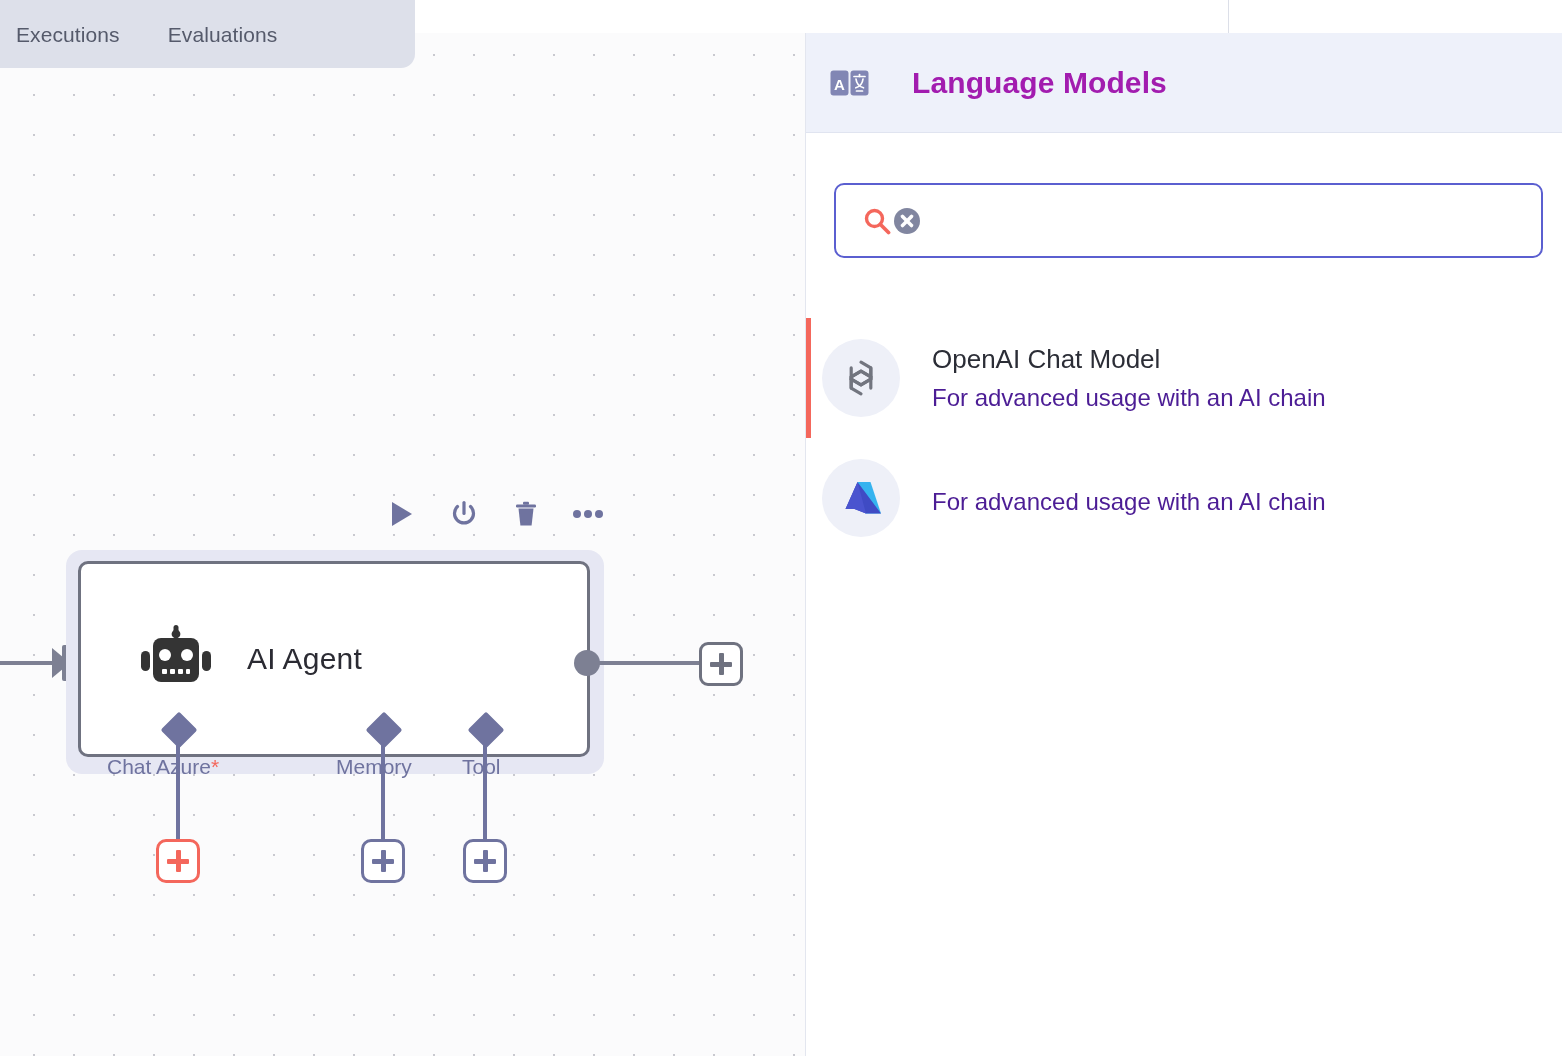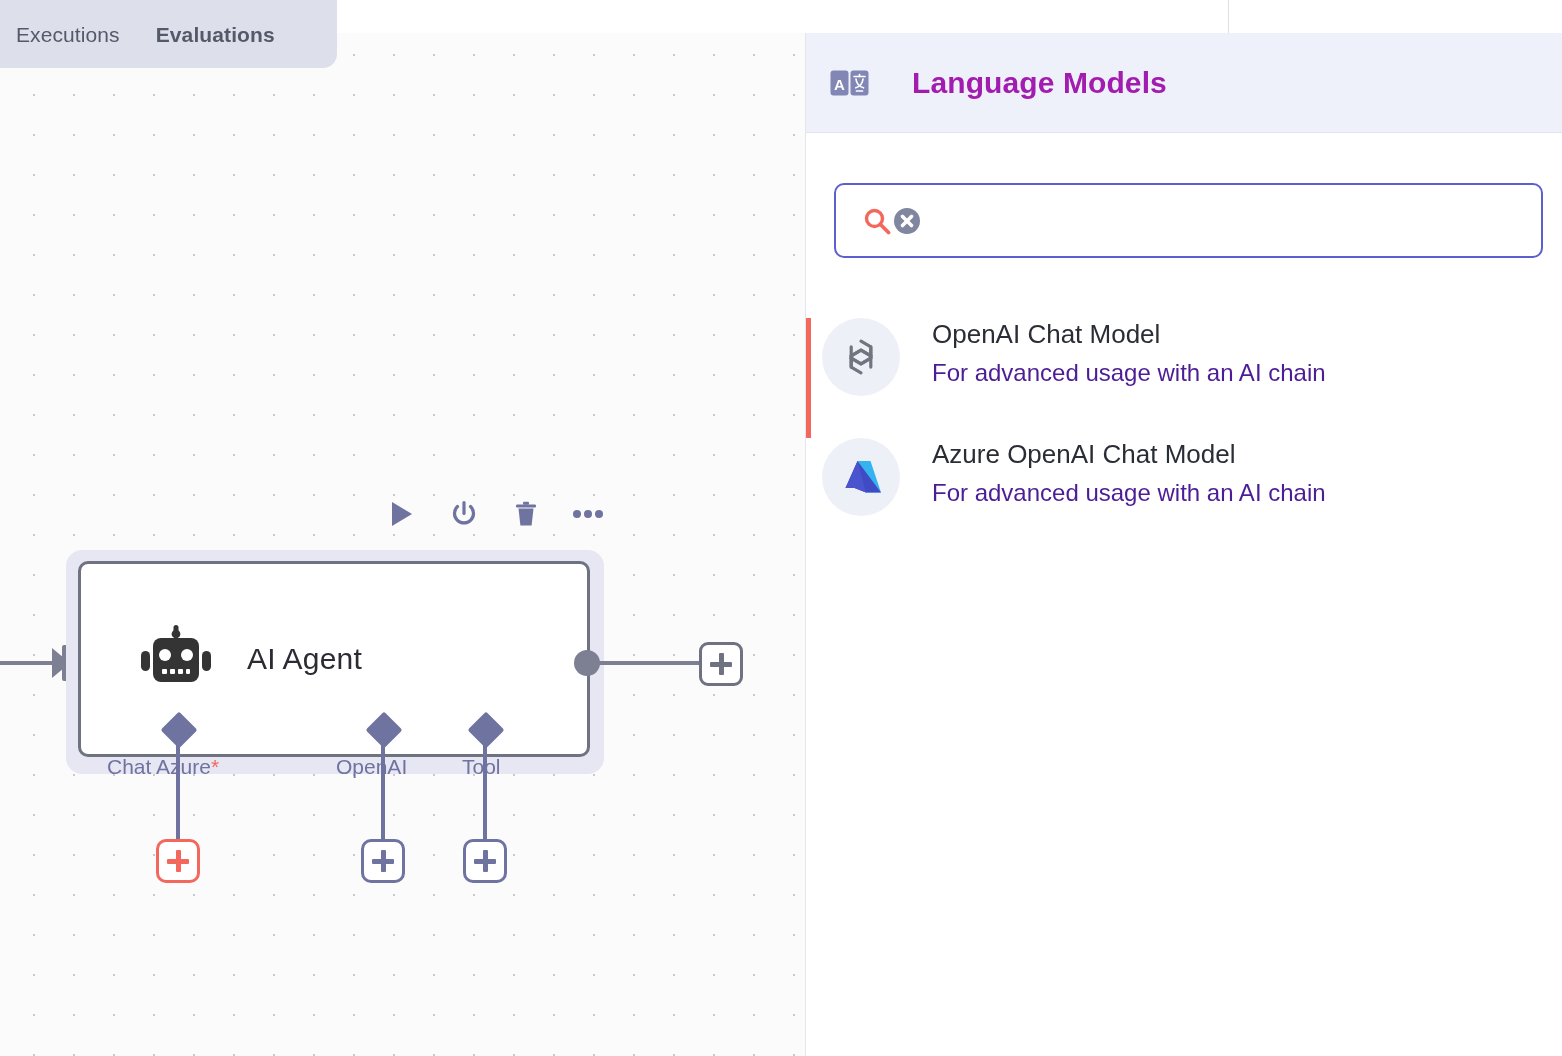--- a/index.html
+++ b/index.html
@@ -34,37 +34,36 @@
     position: absolute;
     left: 0; top: 32px;
     width: 1562px; height: 1px;
     background: #dcdfe8;
   }
 
   
   #tab-pill {
     position: absolute;
     left: 0; top: 0;
-    width: 337px; height: 68px;
+    width: 415px; height: 68px;
     background: #dde0ea;
     border-bottom-right-radius: 14px;
     z-index: 60;
     display: flex;
     align-items: center;
-    gap: 12px;
   }
   .tab-item {
     font-size: 21px;
     color: #555a6b;
     letter-spacing: 0.1px;
     cursor: pointer;
     line-height: 1;
   }
   #tab-executions { margin-left: 16px; }
-  #tab-evaluations { margin-left: 24px; font-weight: bold; }
+  #tab-evaluations { margin-left: 48px; }
 
   
   #canvas {
     position: absolute;
     left: 0; top: 33px;
     width: 805px; height: 1023px;
     background-color: #fbfbfc;
     background-image: radial-gradient(#c9c9cf 1.3px, transparent 1.4px);
     background-size: 40px 40px;
     background-position: 14px 2px;
@@ -290,20 +289,21 @@
   
   #results {
     position: absolute;
     left: 0; top: 285px;
     width: 757px;
   }
   .result-row {
     position: relative;
     height: 120px;
     display: flex;
+    align-items: center;
     cursor: pointer;
   }
   .result-row.selected::before {
     content: "";
     position: absolute;
     left: 0; top: 0;
     width: 5px; height: 120px;
     background: #f4675c;
   }
   .result-avatar {
@@ -392,21 +392,21 @@
 
   <div class="diamond" style="left:166px; top:684px;"></div>
   <div class="sub-line" style="left:176px; top:700px; height:129px;"></div>
   <div class="sub-label" style="left:107px; top:723px;"><span>Chat Azure</span><span class="req">*</span></div>
   <div class="sub-plus required" style="left:156px; top:806px;">
     <span class="plus-glyph" style="color:#f4675c"></span>
   </div>
 
   <div class="diamond" style="left:371px; top:684px;"></div>
   <div class="sub-line" style="left:381px; top:700px; height:129px;"></div>
-  <div class="sub-label" style="left:336px; top:723px;"><span>OpenAI</span></div>
+  <div class="sub-label" style="left:336px; top:723px;"><span>Memory</span></div>
   <div class="sub-plus" style="left:361px; top:806px;">
     <span class="plus-glyph" style="color:#6f739f"></span>
   </div>
 
   <div class="diamond" style="left:473px; top:684px;"></div>
   <div class="sub-line" style="left:483px; top:700px; height:129px;"></div>
   <div class="sub-label" style="left:462px; top:723px;"><span>Tool</span></div>
   <div class="sub-plus" style="left:463px; top:806px;">
     <span class="plus-glyph" style="color:#6f739f"></span>
   </div>
@@ -472,21 +472,20 @@
 
     <div class="result-row">
       <div class="result-avatar">
         <svg width="48" height="48" viewBox="0 0 48 48" aria-hidden="true">
           <path d="M20.5 8 L33.5 8 L44 39.5 L28.5 39.5 Z" fill="#35b3ef"></path>
           <path d="M20.5 8 L8.5 35 L17.5 35 L29 39.5 L44 39.5 Z" fill="#3f4bc4"></path>
           <path d="M20.5 8 L8.5 35 L17.5 35 L29 39.5 Z" fill="#4a54cf"></path>
         </svg>
       </div>
       <div class="result-text">
-        <div class="result-title">Azure OpenAI Chat Model</div>
         <div class="result-desc">For advanced usage with an AI chain</div>
       </div>
     </div>
 
   </div>
 </div>
 
 <div id="top-bar">
   <div id="top-bar-divider"></div>
 </div>

